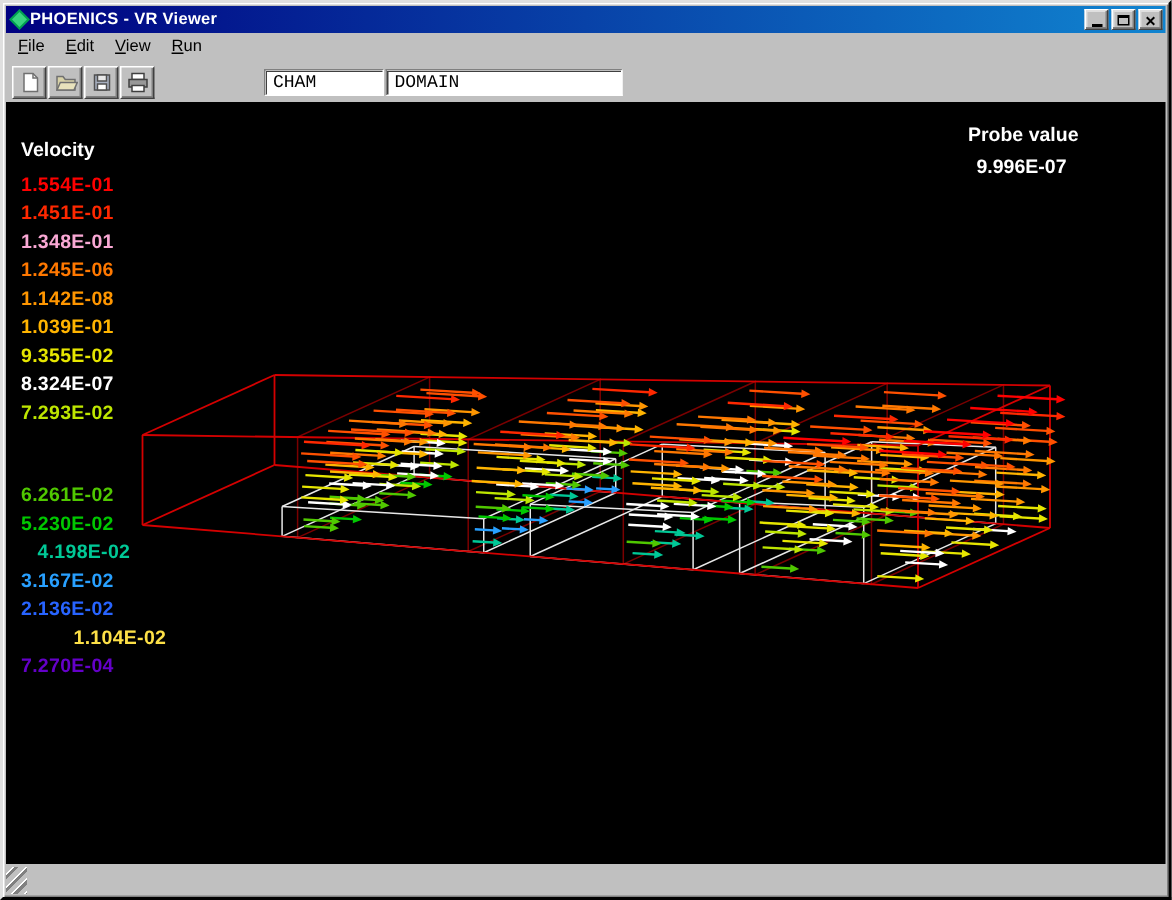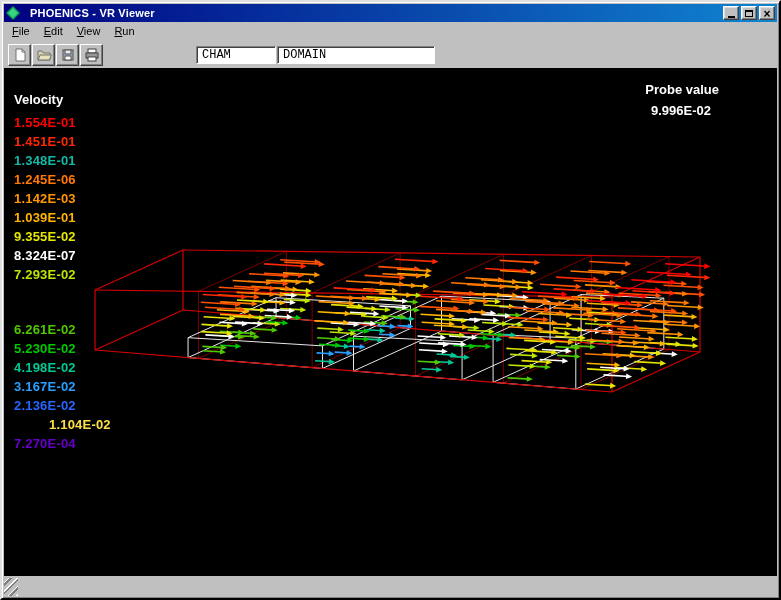--- a/index.html
+++ b/index.html
@@ -10,21 +10,21 @@
     width:781px; height:600px; background:#c0c0c0;
     border:2px solid; border-color:#dfdfdf #000 #000 #dfdfdf;
     box-shadow: inset 1px 1px 0 #fff, inset -1px -1px 0 #808080;
     padding:2px; display:flex; flex-direction:column;
   }
 
   
   .titlebar {
     height:18px; flex:0 0 18px;
     background:linear-gradient(90deg,#000080,#1084d0);
-    display:flex; align-items:center; padding:0 2px; gap:10px;
+    display:flex; align-items:center; padding:0 2px; gap:0;
   }
   .app-icon { width:14px; height:14px; display:flex; }
   .title-text { color:#fff; font-weight:bold; font-size:11px; flex:1; letter-spacing:.2px; white-space:nowrap; }
   .winbtns { display:flex; gap:2px; }
   .winbtn {
     width:16px; height:14px; background:#c0c0c0;
     border:1px solid; border-color:#fff #404040 #404040 #fff;
     box-shadow: inset -1px -1px 0 #808080, inset 1px 1px 0 #dfdfdf;
     display:flex; align-items:center; justify-content:center; padding:0; cursor:default;
   }
@@ -46,21 +46,21 @@
     display:flex; align-items:center; justify-content:center; padding:0;
   }
   .field {
     height:18px; background:#fff; color:#000;
     border-top:1px solid #808080; border-left:1px solid #808080;
     border-bottom:1px solid #fff; border-right:1px solid #fff;
     box-shadow: inset 1px 1px 0 #404040;
     font-family:"Liberation Mono", monospace; font-size:12px; line-height:14px; padding:1px 5px;
     white-space:nowrap; overflow:hidden;
   }
-  .field-cham { width:80px; margin-left:92px; }
+  .field-cham { width:80px; margin-left:72px; }
   .field-domain { width:158px; }
 
   
   .viewport { flex:1 1 auto; background:#000; position:relative; overflow:hidden; }
   .scene-svg { position:absolute; left:0; top:0; width:100%; height:100%; }
   .legend { position:absolute; left:10px; top:24px; z-index:2; }
   .legend-title { color:#fff; font-weight:bold; font-size:13px; margin-bottom:6px; }
   .legend-entry { font-weight:bold; font-size:13px; line-height:19px; letter-spacing:.2px; }
   .probe { position:absolute; right:58px; top:14px; text-align:right; z-index:2; }
   .probe-label { color:#fff; font-weight:bold; font-size:13px; }
@@ -737,40 +737,40 @@
         <polygon points="687.8512737855197,206.7500057075255 681.6952737855196,209.18440570752549 682.0312737855196,203.5956057075255" fill="#ff0000"></polygon>
         <line x1="661.033349685669" y1="195.7969084181786" x2="703.313349685669" y2="198.3137084181786" stroke="#ff0000" stroke-width="1.6"></line>
         <polygon points="706.313349685669,198.5137084181786 700.1573496856689,200.94810841817858 700.4933496856689,195.35930841817859" fill="#ff0000"></polygon>
       </svg>
 
     <div class="legend">
       <div class="legend-title">Velocity</div>
       <div id="legend-entries">
           <div class="legend-entry" style="color: rgb(255, 0, 0);">1.554E-01</div>
           <div class="legend-entry" style="color: rgb(255, 40, 0);">1.451E-01</div>
-          <div class="legend-entry" style="color: #14b8a6;">1.348E-01</div>
+          <div class="legend-entry" style="color: #f9a8d4;">1.348E-01</div>
           <div class="legend-entry" style="color: rgb(255, 120, 0);">1.245E-06</div>
-          <div class="legend-entry" style="color: rgb(255, 150, 0);">1.142E-03</div>
+          <div class="legend-entry" style="color: rgb(255, 150, 0);">1.142E-08</div>
           <div class="legend-entry" style="color: rgb(255, 180, 0);">1.039E-01</div>
           <div class="legend-entry" style="color: rgb(230, 230, 0);">9.355E-02</div>
           <div class="legend-entry" style="color: rgb(255, 255, 255);">8.324E-07</div>
           <div class="legend-entry" style="color: rgb(190, 230, 0);">7.293E-02</div>
           <div class="legend-entry" style="color: rgb(80, 200, 0); margin-top: 36px;">6.261E-02</div>
           <div class="legend-entry" style="color: rgb(0, 200, 0);">5.230E-02</div>
-          <div class="legend-entry" style="color: rgb(0, 200, 150);">4.198E-02</div>
+          <div class="legend-entry" style="color: rgb(0, 200, 150); margin-left: 11px;">4.198E-02</div>
           <div class="legend-entry" style="color: rgb(40, 160, 255);">3.167E-02</div>
           <div class="legend-entry" style="color: rgb(40, 100, 255);">2.136E-02</div>
           <div class="legend-entry" style="color: #fde047; margin-left: 35px;">1.104E-02</div>
           <div class="legend-entry" style="color: rgb(100, 0, 200);">7.270E-04</div>
         </div>
     </div>
 
     <div class="probe">
       <div class="probe-label">Probe value</div>
-      <div class="probe-value">9.996E-02</div>
+      <div class="probe-value">9.996E-07</div>
     </div>
   </div>
 
   <div class="statusbar">
     <div class="grip"></div>
   </div>
 
 </div>
 
 </body></html>

